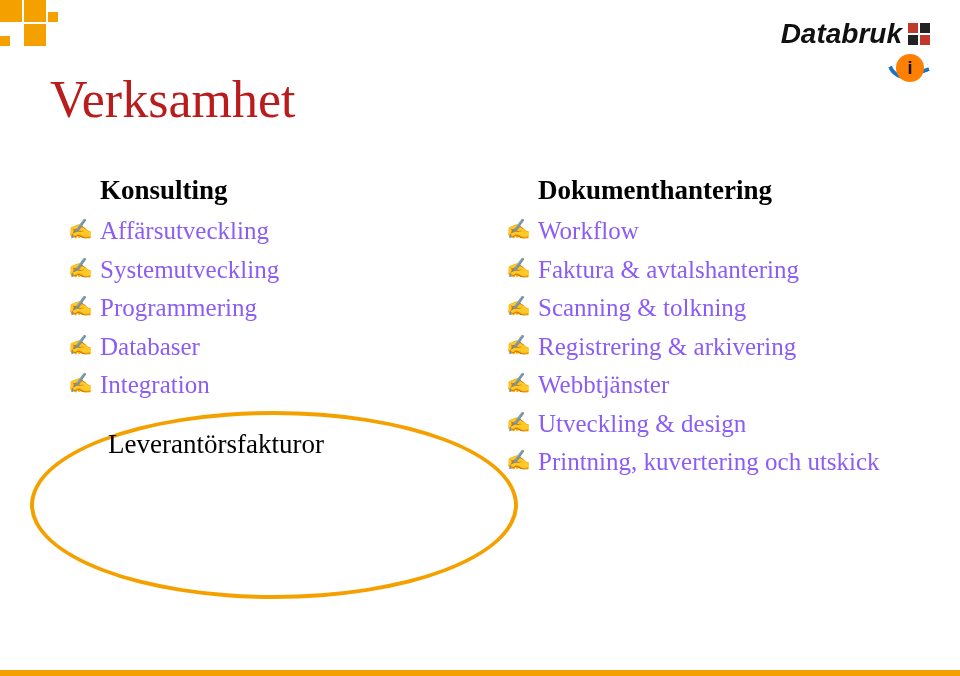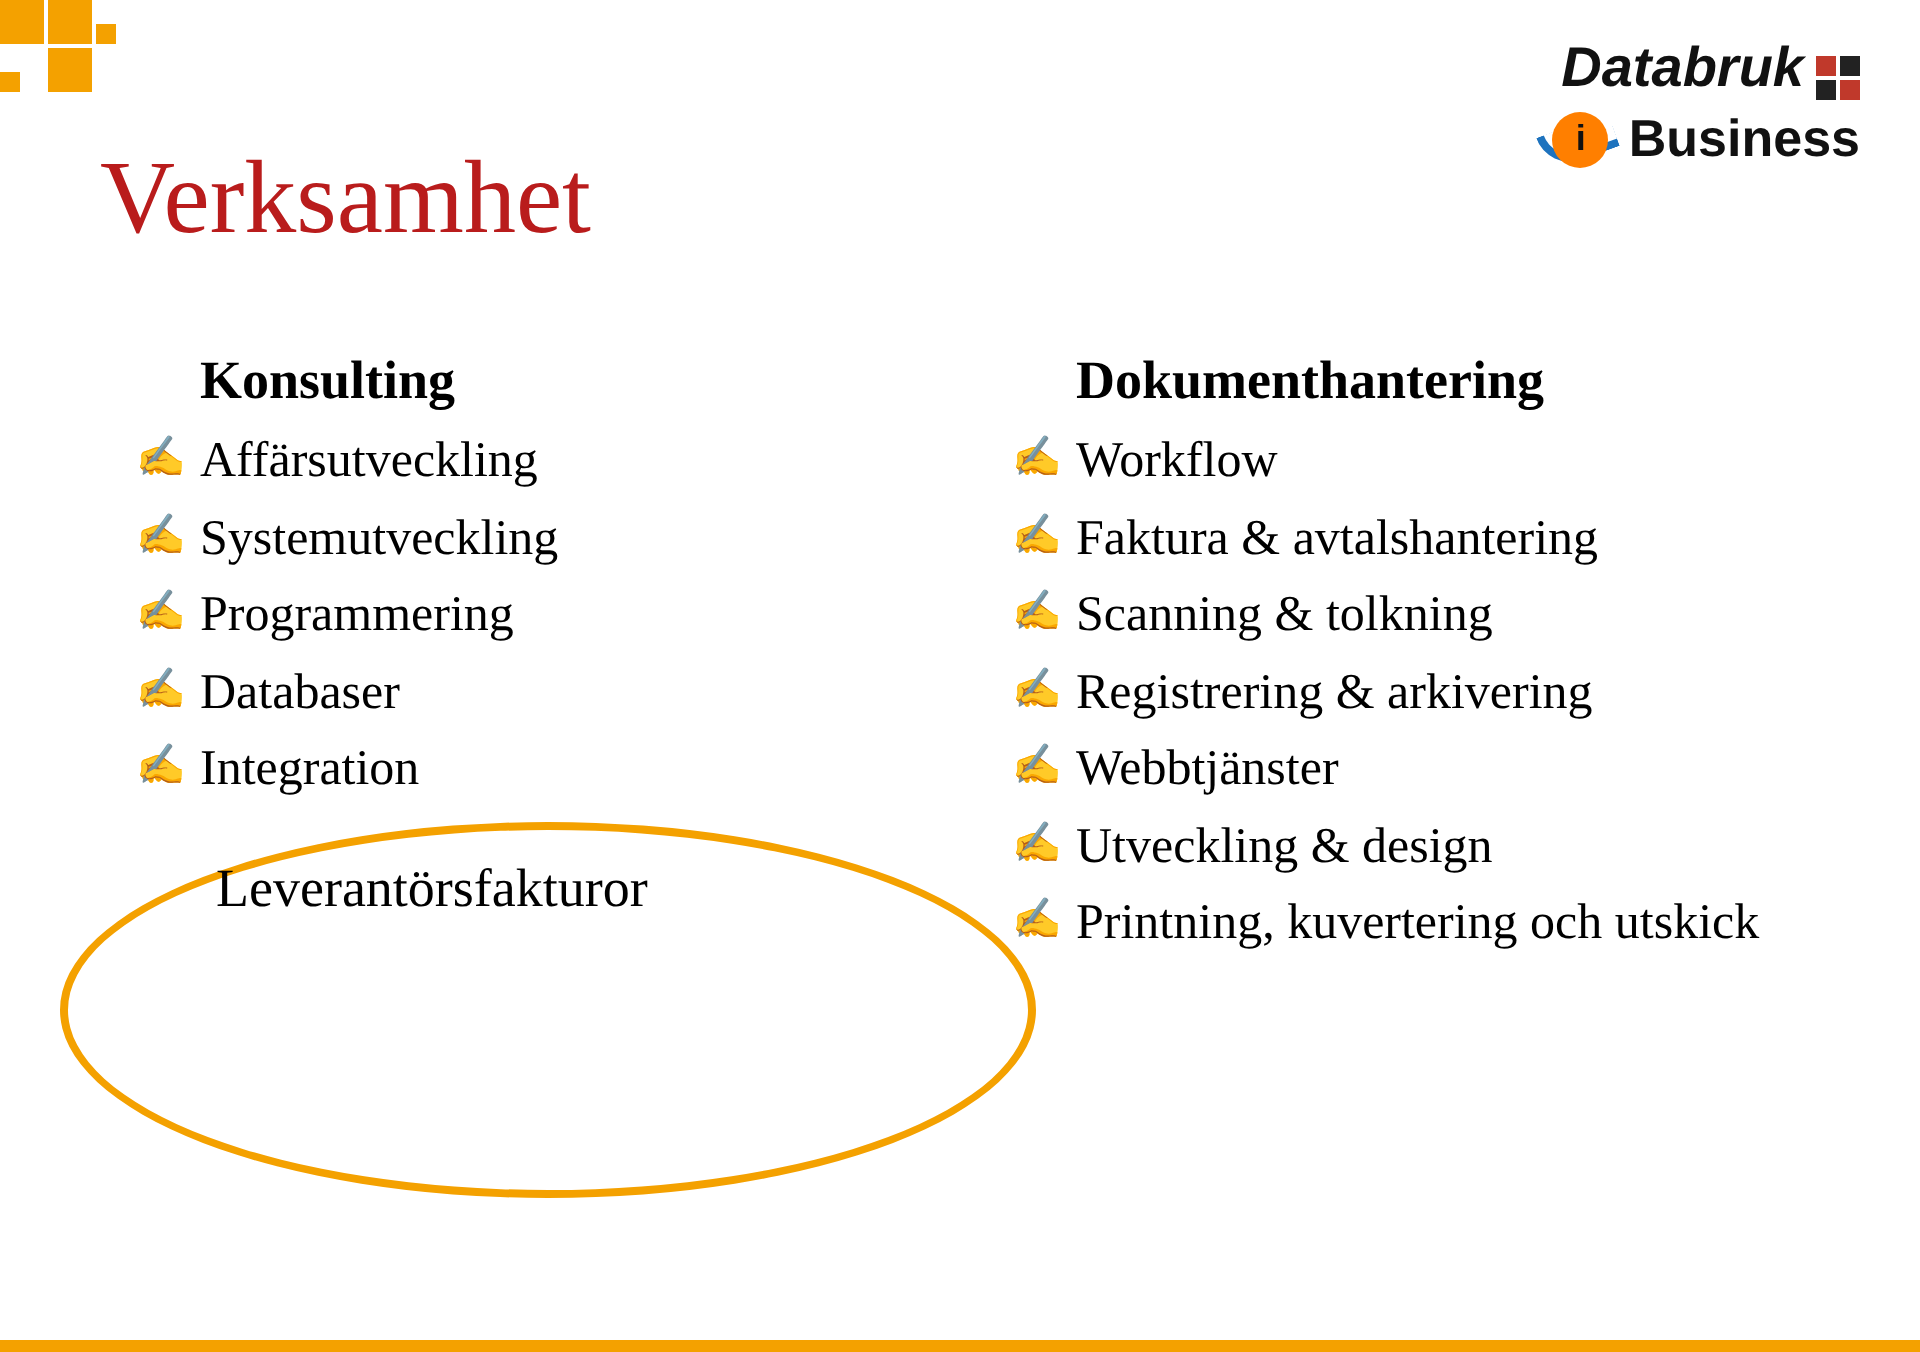--- a/index.html
+++ b/index.html
@@ -9,36 +9,36 @@
   .sq{position:absolute;background:#f4a100}
   .sq1{top:0;left:0;width:22px;height:22px}
   .sq2{top:0;left:24px;width:22px;height:22px}
   .sq3{top:24px;left:24px;width:22px;height:22px}
   .sq4{top:12px;left:48px;width:10px;height:10px}
   .sq5{top:36px;left:0;width:10px;height:10px}
   
   .stripe{position:absolute;bottom:0;left:0;width:960px;height:6px;background:#f4a100}
   
   .logos{position:absolute;top:18px;right:30px;text-align:right}
-  .databruk{font-family:Arial,Helvetica,sans-serif;font-weight:700;font-style:italic;font-size:28px;color:#111;display:flex;align-items:flex-end;justify-content:flex-end;gap:6px}
+  .databruk{font-family:Arial,Helvetica,sans-serif;font-weight:700;font-style:italic;font-size:28px;color:#111;display:flex;align-items:center;justify-content:flex-end;gap:6px}
   .dk-icon{width:22px;height:22px;display:inline-block;position:relative}
   .dk-icon .p{position:absolute;width:10px;height:10px}
   .dk-icon .r{background:#c0392b}
   .dk-icon .b{background:#222}
   .ibiz{font-family:Arial,Helvetica,sans-serif;font-weight:900;font-size:26px;color:#111;display:flex;align-items:center;justify-content:flex-end;gap:4px;margin-top:4px}
   .ibiz .dot{width:28px;height:28px;border-radius:50%;background:#ff7f00;display:flex;align-items:center;justify-content:center;color:#111;font-weight:900;font-size:18px;position:relative}
   .ibiz .swoosh{width:34px;height:14px;border:4px solid #1e73be;border-right:none;border-top:none;border-radius:0 0 0 20px;transform:rotate(-20deg);position:absolute;left:-6px;top:6px}
   
   .title{position:absolute;top:70px;left:50px;font-size:52px;color:#b91c1c}
   
   .body{position:absolute;top:175px;left:60px;right:30px;bottom:20px;display:flex;gap:6px}
   .col{flex:1}
   .h2{font-weight:700;font-size:27px;margin:0 0 6px 40px;color:#000}
   ul.bul{list-style:none;padding:0;margin:0}
-  ul.bul li{font-size:25px;color:#000000;padding:3px 0 3px 40px;position:relative;line-height:1.3}
+  ul.bul li{font-size:25px;color:#8b5cf6;padding:3px 0 3px 40px;position:relative;line-height:1.3}
   ul.bul li::before{content:"\270D";position:absolute;left:8px;top:4px;font-size:20px;color:#f4a100}
   
   .oval-wrap{position:relative;margin-top:14px}
   .oval{position:absolute;left:-30px;top:-8px;width:480px;height:180px;border:4px solid #f4a100;border-radius:50%/50%;z-index:1;pointer-events:none}
   .oval-content{position:relative;z-index:2;padding:10px 0 0 0}
   .oval-title{font-size:27px;margin-left:48px;margin-bottom:2px}
   .oval-content ul.bul li{font-size:22px}
 </style>
 </head>
 <body>
@@ -60,21 +60,20 @@
         <span class="p b" style="top:0;left:12px"></span>
         <span class="p b" style="top:12px;left:0"></span>
         <span class="p r" style="top:12px;left:12px"></span>
       </span>
     </div>
     <div class="ibiz">
       <span style="position:relative;display:inline-block;width:34px;height:28px">
         <span class="swoosh"></span>
         <span class="dot">i</span>
       </span>
-      <span>Business</span>
     </div>
   </div>
 
   <div class="title">Verksamhet</div>
 
   <div class="body">
 
     <div class="col">
       <div class="h2">Konsulting</div>
       <ul class="bul">

